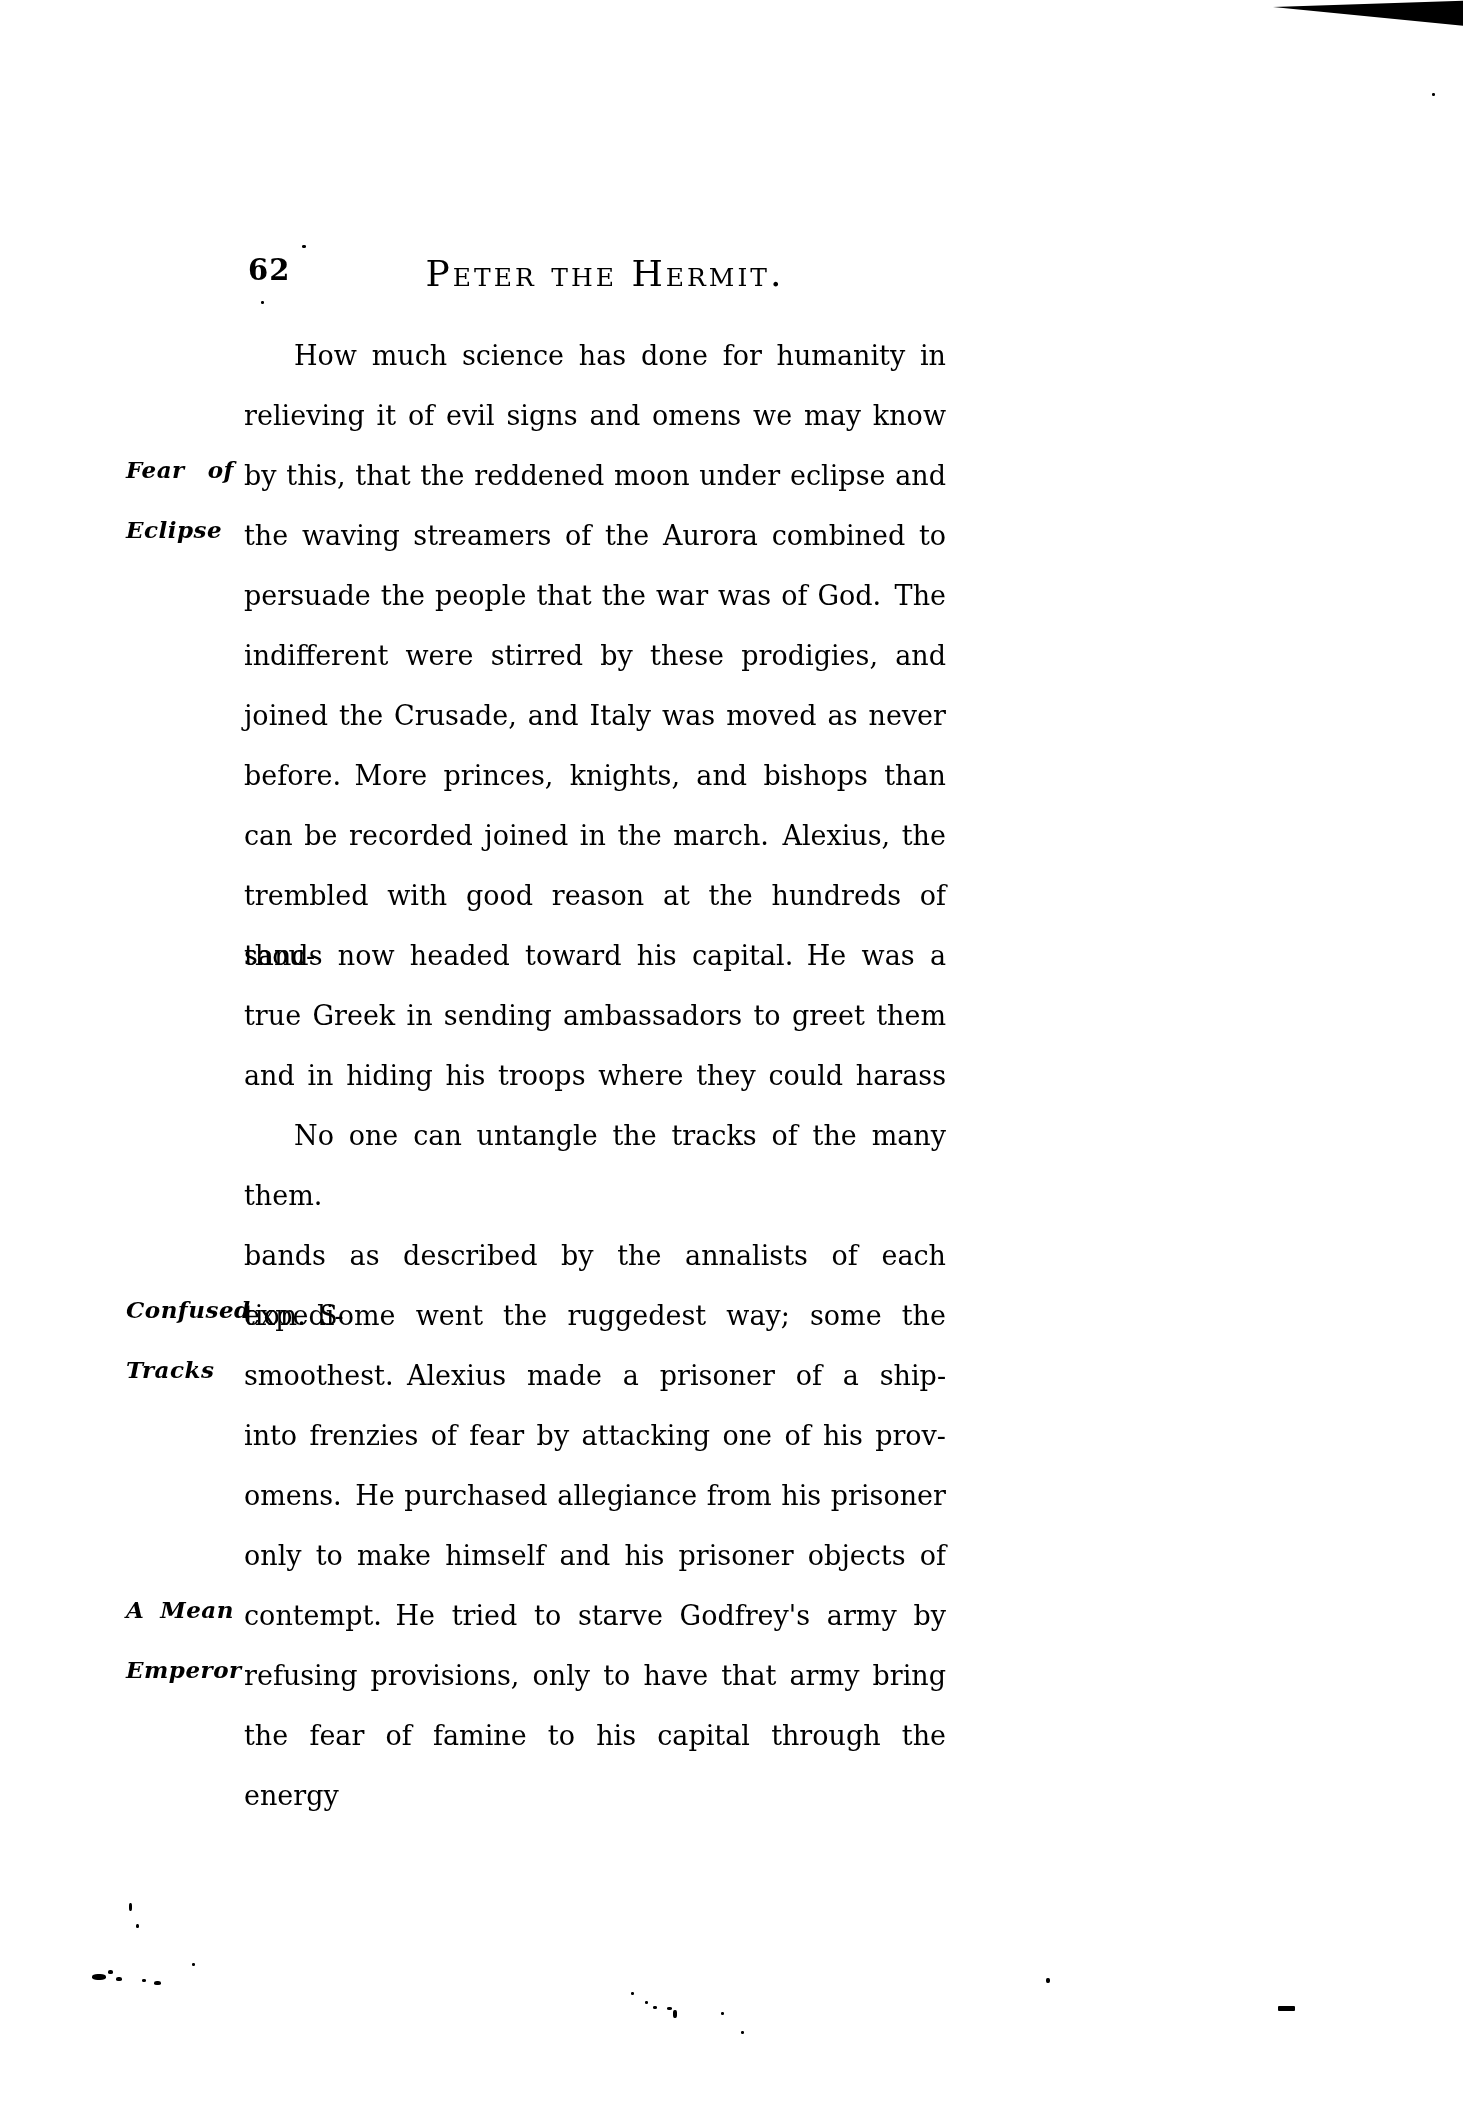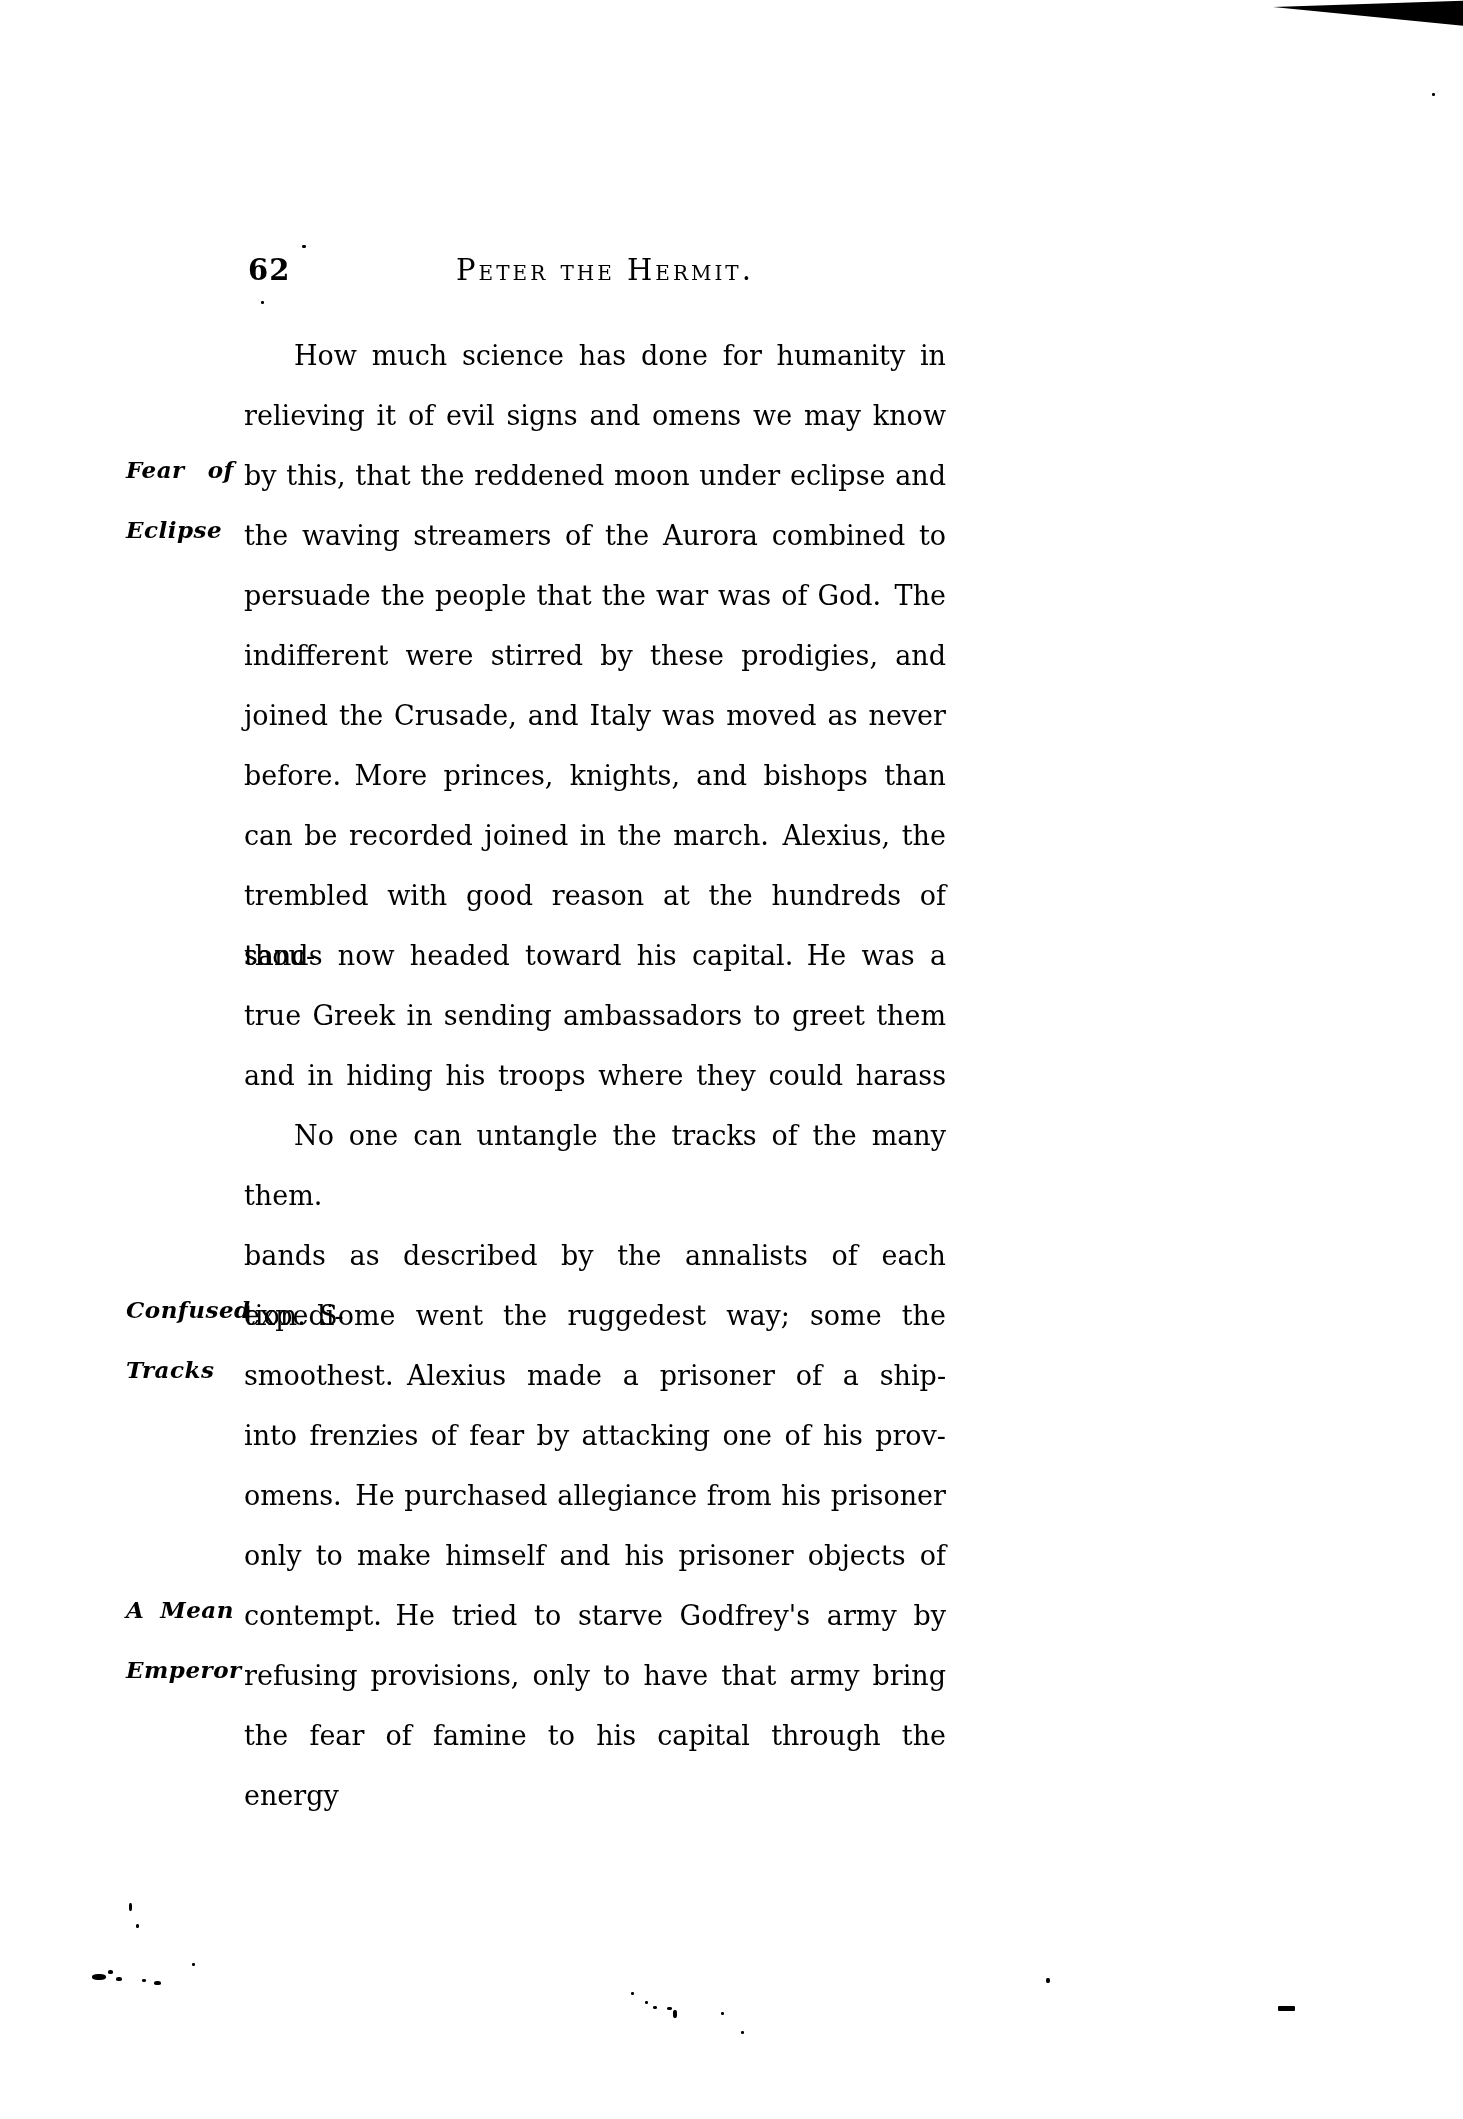--- a/index.html
+++ b/index.html
@@ -25,21 +25,21 @@
   .page-number {
     position: absolute;
     left: -6px;
     top: 0;
     font-size: 29px;
     font-weight: 600;
     letter-spacing: 1px;
   }
   .running-title {
     font-variant: small-caps;
-    font-size: 29px;
+    font-size: 36px;
     letter-spacing: 3px;
   }
   
   .text-block {
     position: absolute;
     left: 220px;
     top: 326px;
     width: 702px;
   }
   .line {

